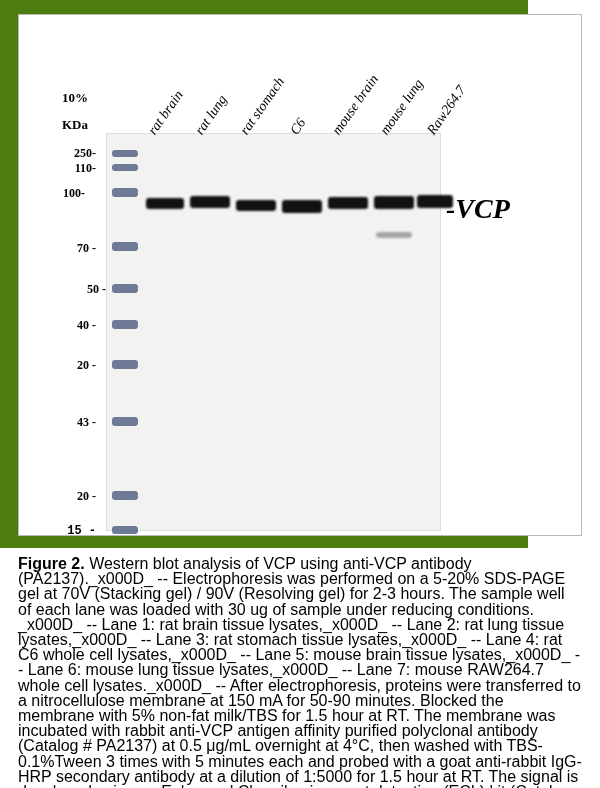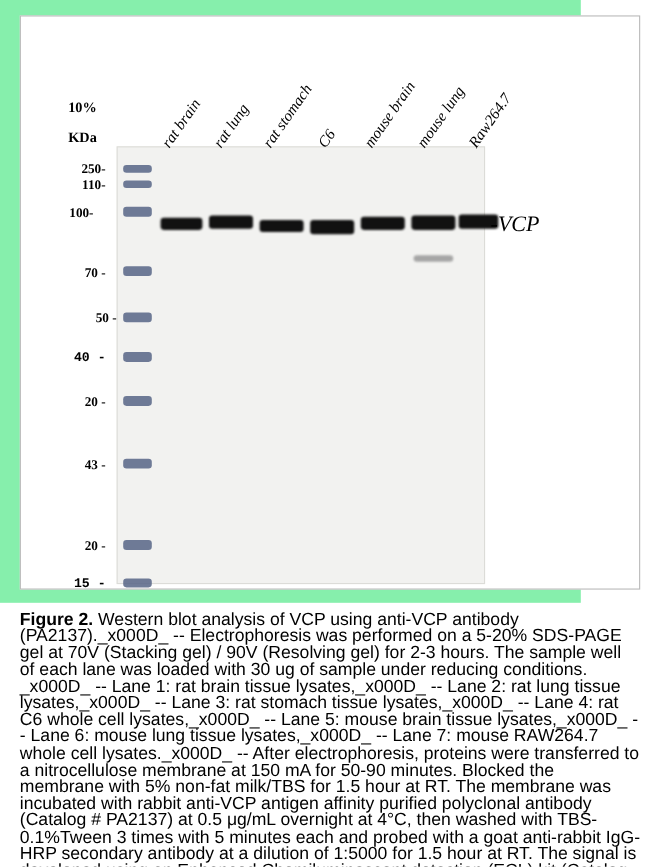--- a/index.html
+++ b/index.html
@@ -14,21 +14,21 @@
     color: #000;
     position: relative;
     overflow: hidden;
   }
 
   
   .figure {
     position: relative;
     width: 528px;
     height: 548px;
-    background: #86efac;
+    background: #4d7c0f;
   }
 
   .blot-frame {
     position: absolute;
     left: 18px;
     top: 14px;
     width: 564px;
     height: 522px;
     border: 1px solid #b9b9b9;
     background: #ffffff;
@@ -116,21 +116,22 @@
     transform: rotate(-55deg);
   }
 
   
   .vcp-label {
     position: absolute;
     left: 446px;
     top: 193px;
     font-family: "Liberation Serif", serif;
     font-style: italic;
-    font-size: 20px;
+    font-size: 28px;
+    font-weight: bold;
   }
 
   
   .caption {
     position: absolute;
     left: 18px;
     top: 556px;
     width: 564px;
     font-size: 16px;
     line-height: 15.2px;
@@ -149,21 +150,21 @@
   <div class="membrane"></div>
 
   <div class="lbl-percent">10%</div>
   <div class="lbl-kda">KDa</div>
 
   <div class="mw-label" style="left:52px; top:146px;">250-</div>
   <div class="mw-label" style="left:52px; top:161px;">110-</div>
   <div class="mw-label" style="left:52px; top:186px;text-align:center;">100-</div>
   <div class="mw-label" style="left:52px; top:241px;">70 -</div>
   <div class="mw-label" style="left:62px; top:282px;">50 -</div>
-  <div class="mw-label" style="left:52px; top:318px;font-family:Liberation Mono, monospace;">40 -</div>
+  <div class="mw-label" style="left:52px; top:318px;">40 -</div>
   <div class="mw-label" style="left:52px; top:358px;">20 -</div>
   <div class="mw-label" style="left:52px; top:415px;">43 -</div>
   <div class="mw-label" style="left:52px; top:489px;">20 -</div>
   <div class="mw-label" style="left:52px; top:524px;font-family:Liberation Mono, monospace;">15 -</div>
 
   <div class="ladder">
     <div class="ladder-band" style="top:8px;  height:7px;"></div>
     <div class="ladder-band" style="top:22px; height:7px;"></div>
     <div class="ladder-band" style="top:46px; height:9px;"></div>
     <div class="ladder-band" style="top:100px;height:9px;"></div>

